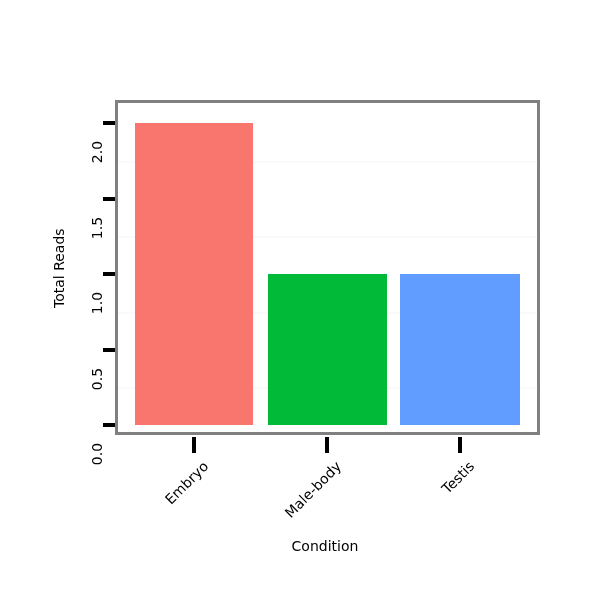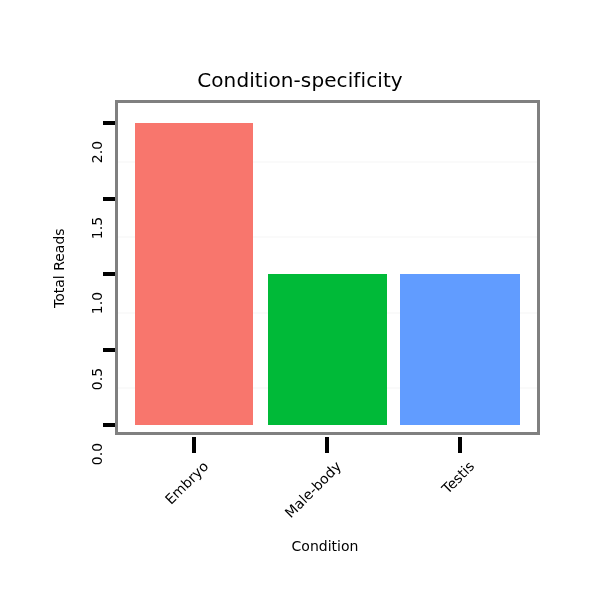--- a/index.html
+++ b/index.html
@@ -122,21 +122,20 @@
     font-size: 14px;
     color: #000000;
     white-space: nowrap;
   }
 </style>
 </head>
 <body>
 
 <div id="plot-root">
 
-  <div class="chart-title">Condition-specificity</div>
 
   <div class="ylab" id="ylab" style="left: 51px; top: 307.5px; transform: rotate(-90deg); transform-origin: 0px 0px;">Total Reads</div>
 
   <div id="y-axis">
       <div class="ytick" style="left: 103px; top: 423px;"></div>
       <div class="ytick-label" style="width: 60px; left: 37px; top: 416px;">0.0</div>
       <div class="ytick" style="left: 103px; top: 347.5px;"></div>
       <div class="ytick-label" style="width: 60px; left: 37px; top: 340.5px;">0.5</div>
       <div class="ytick" style="left: 103px; top: 272px;"></div>
       <div class="ytick-label" style="width: 60px; left: 37px; top: 265px;">1.0</div>

